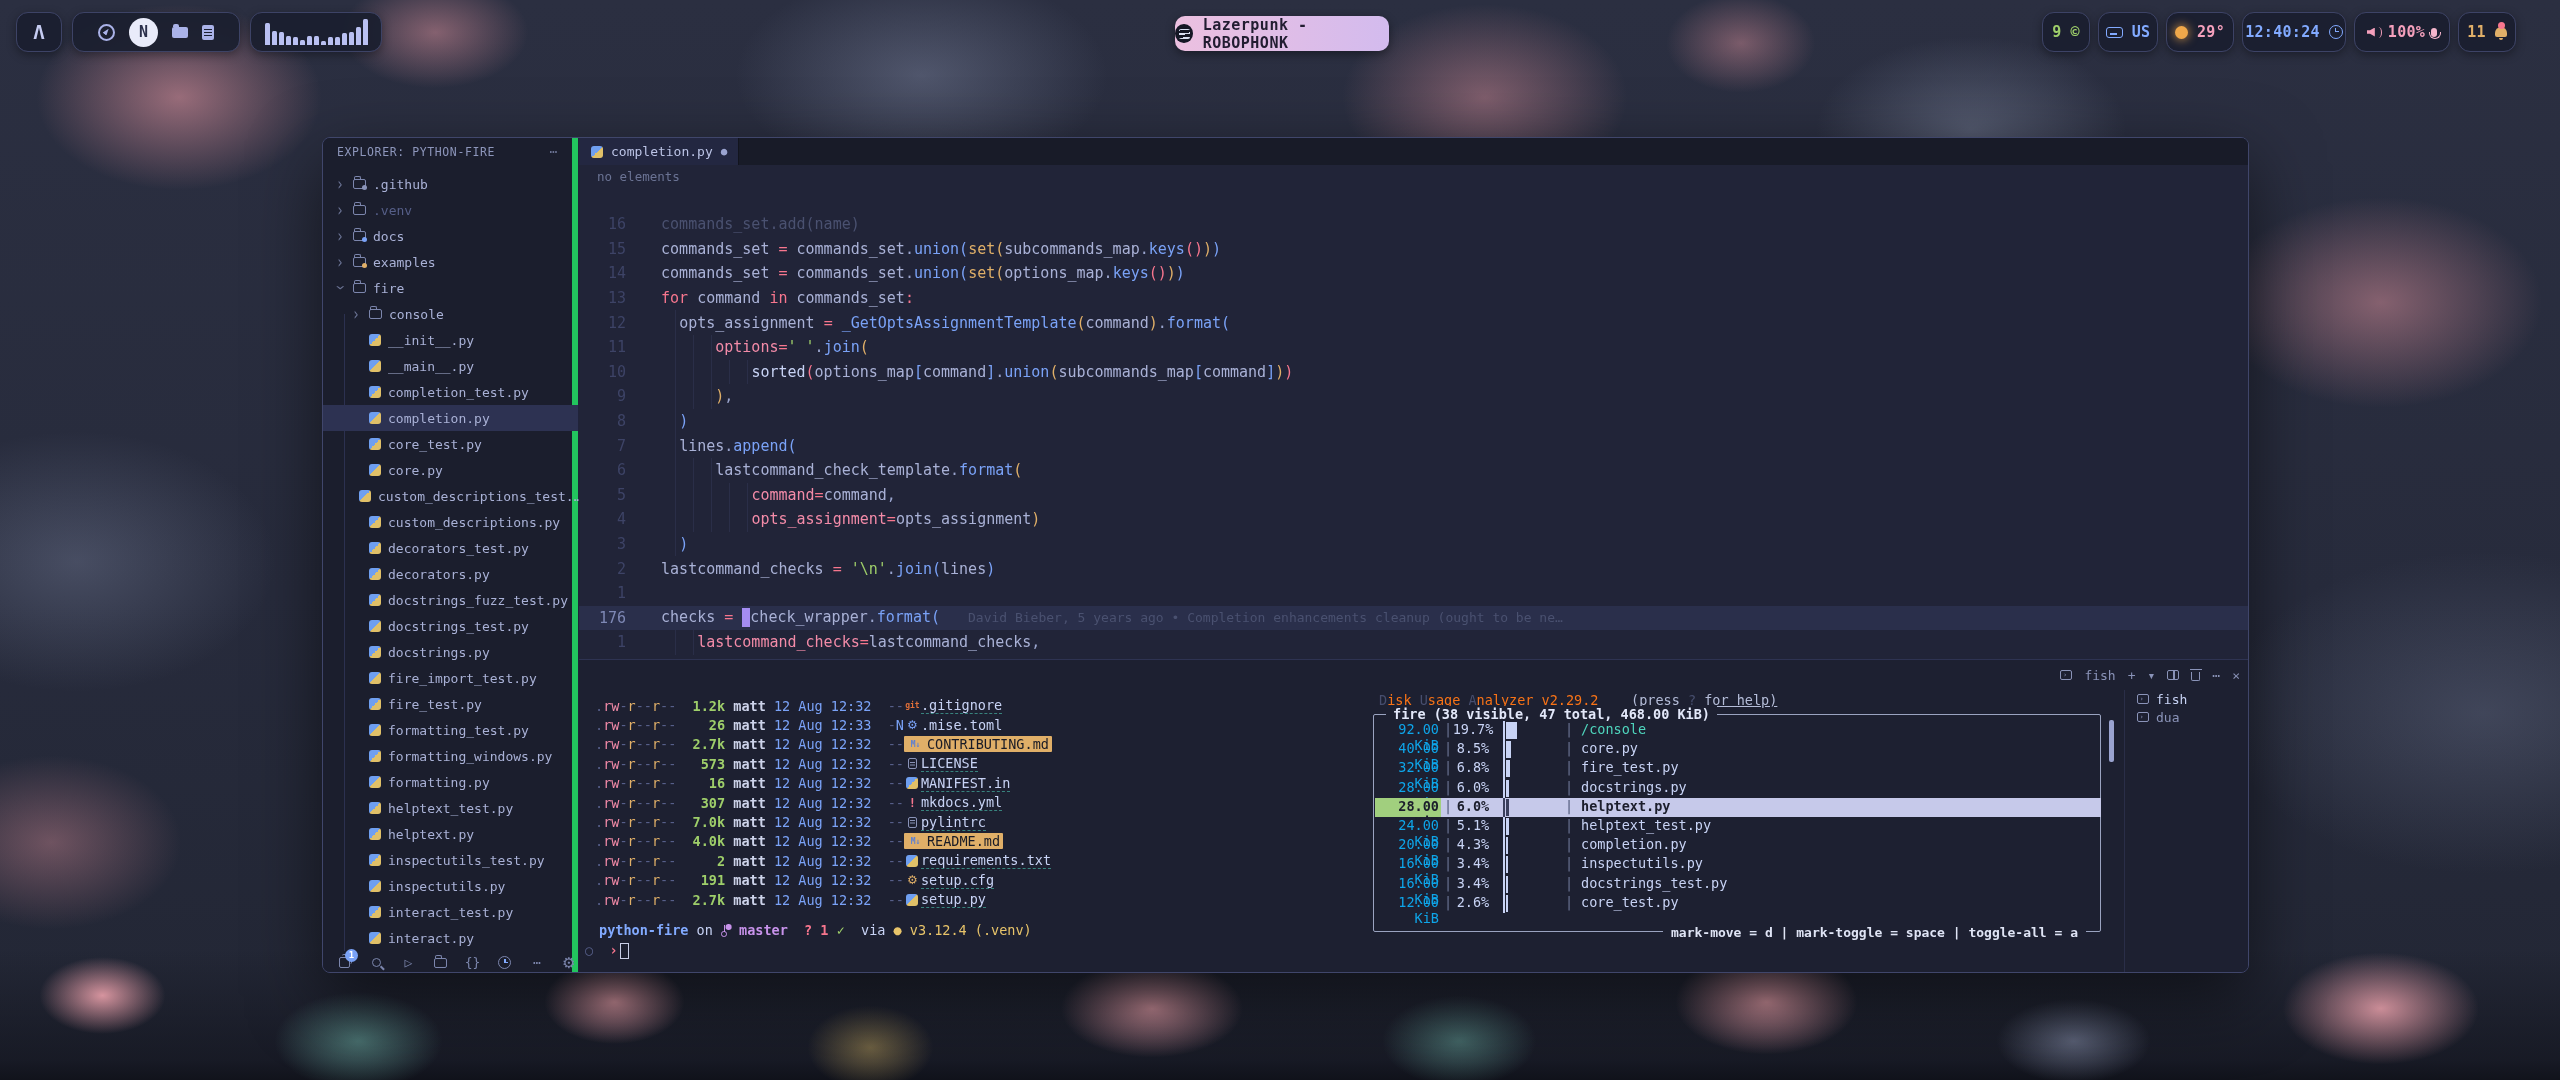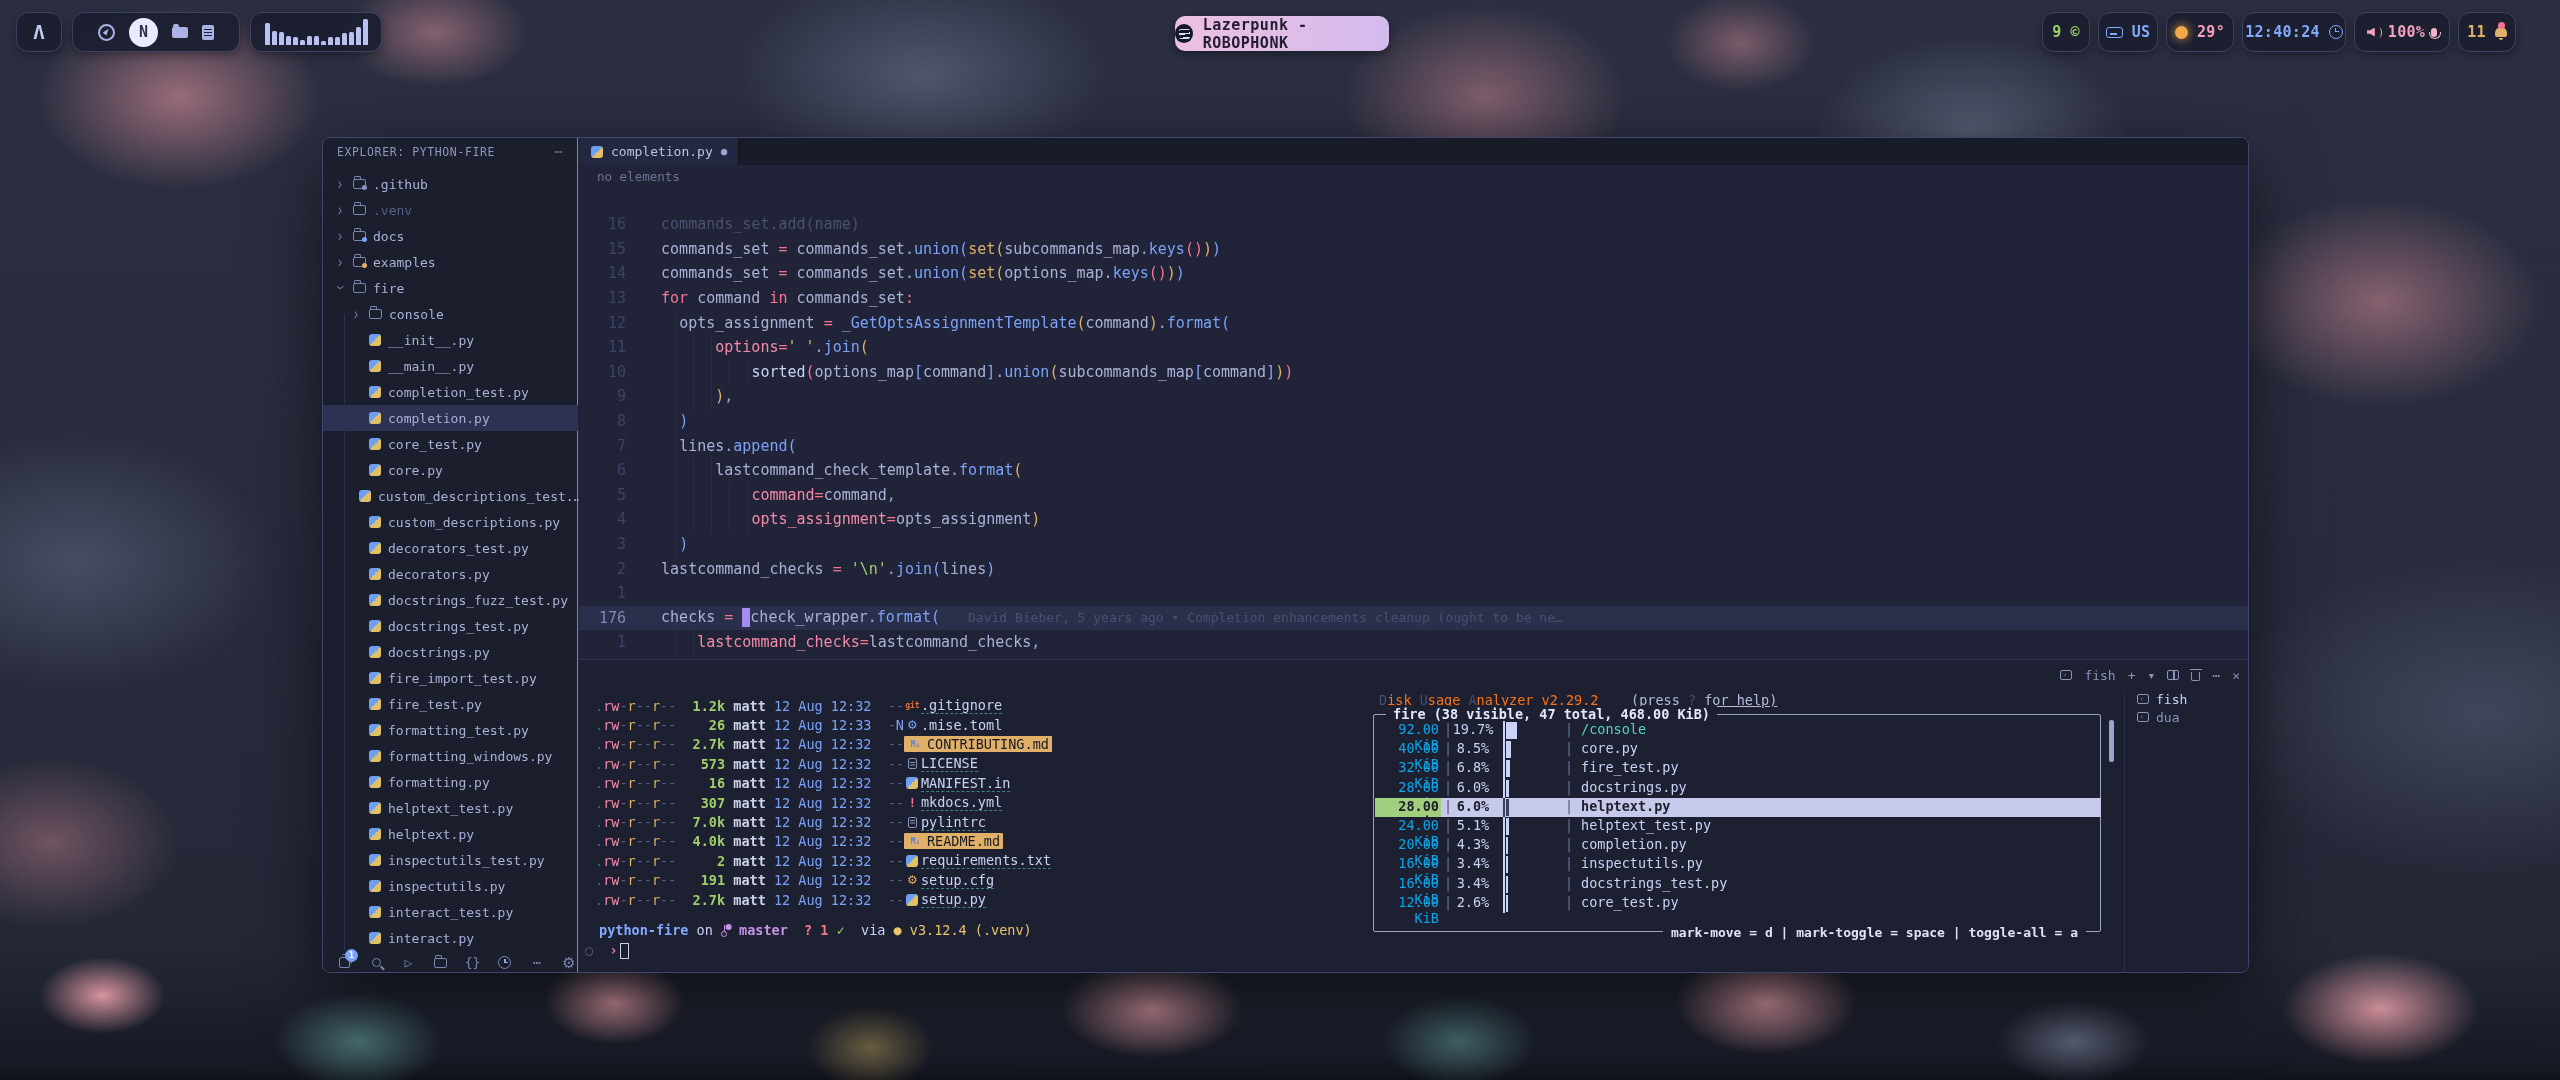--- a/index.html
+++ b/index.html
@@ -76,21 +76,21 @@
     border:1.5px solid #f5b6cc; border-top:none; border-radius:0 0 6px 6px; }
   .bell-ic { width:12px; height:10px; background:#e0af68; border-radius:6px 6px 2px 2px; position:relative; }
   .bell-ic::after { content:""; position:absolute; left:4px; bottom:-3px; width:4px; height:2.5px;
     background:#e0af68; border-radius:0 0 3px 3px; }
   .bell-dot { position:absolute; top:9px; right:10px; width:7px; height:7px; border-radius:50%; background:#f7768e; }
 
   
   #win { position:absolute; left:322px; top:137px; width:1927px; height:836px; background:#20233a;
     border:1px solid #40466b; border-radius:8px; box-shadow:0 24px 70px rgba(0,0,0,.55); overflow:hidden; }
   #sidebar { position:absolute; left:0; top:0; width:255px; height:836px; background:#1b1e2d;
-    border-right:1px solid #22c55e; }
+    border-right:6px solid #22c55e; }
   #sb-head { position:absolute; left:0; top:0; width:100%; height:27px; display:flex; align-items:center;
     padding:0 14px; color:#8d96bb; font-size:11.5px; letter-spacing:.6px; }
   #sb-dots { margin-left:auto; color:#6b7394; font-size:13px; }
   .trow { position:absolute; left:0; width:255px; height:26px; display:flex; align-items:center;
     gap:7px; color:#a9b1d6; font-size:13px; padding-left:13px; cursor:default; }
   .trow.sel { background:#2d3252; }
   .trow.dim { color:#565f89; }
   .chev { width:10px; color:#6b7394; font-size:13px; display:inline-block; transform:scaleY(1.3); }
   .chev.down { transform:rotate(90deg) scaleY(1.3); }
   .fold { width:13px; height:10px; border:1.3px solid #7c86ad; border-radius:2px; position:relative; flex:none; }

